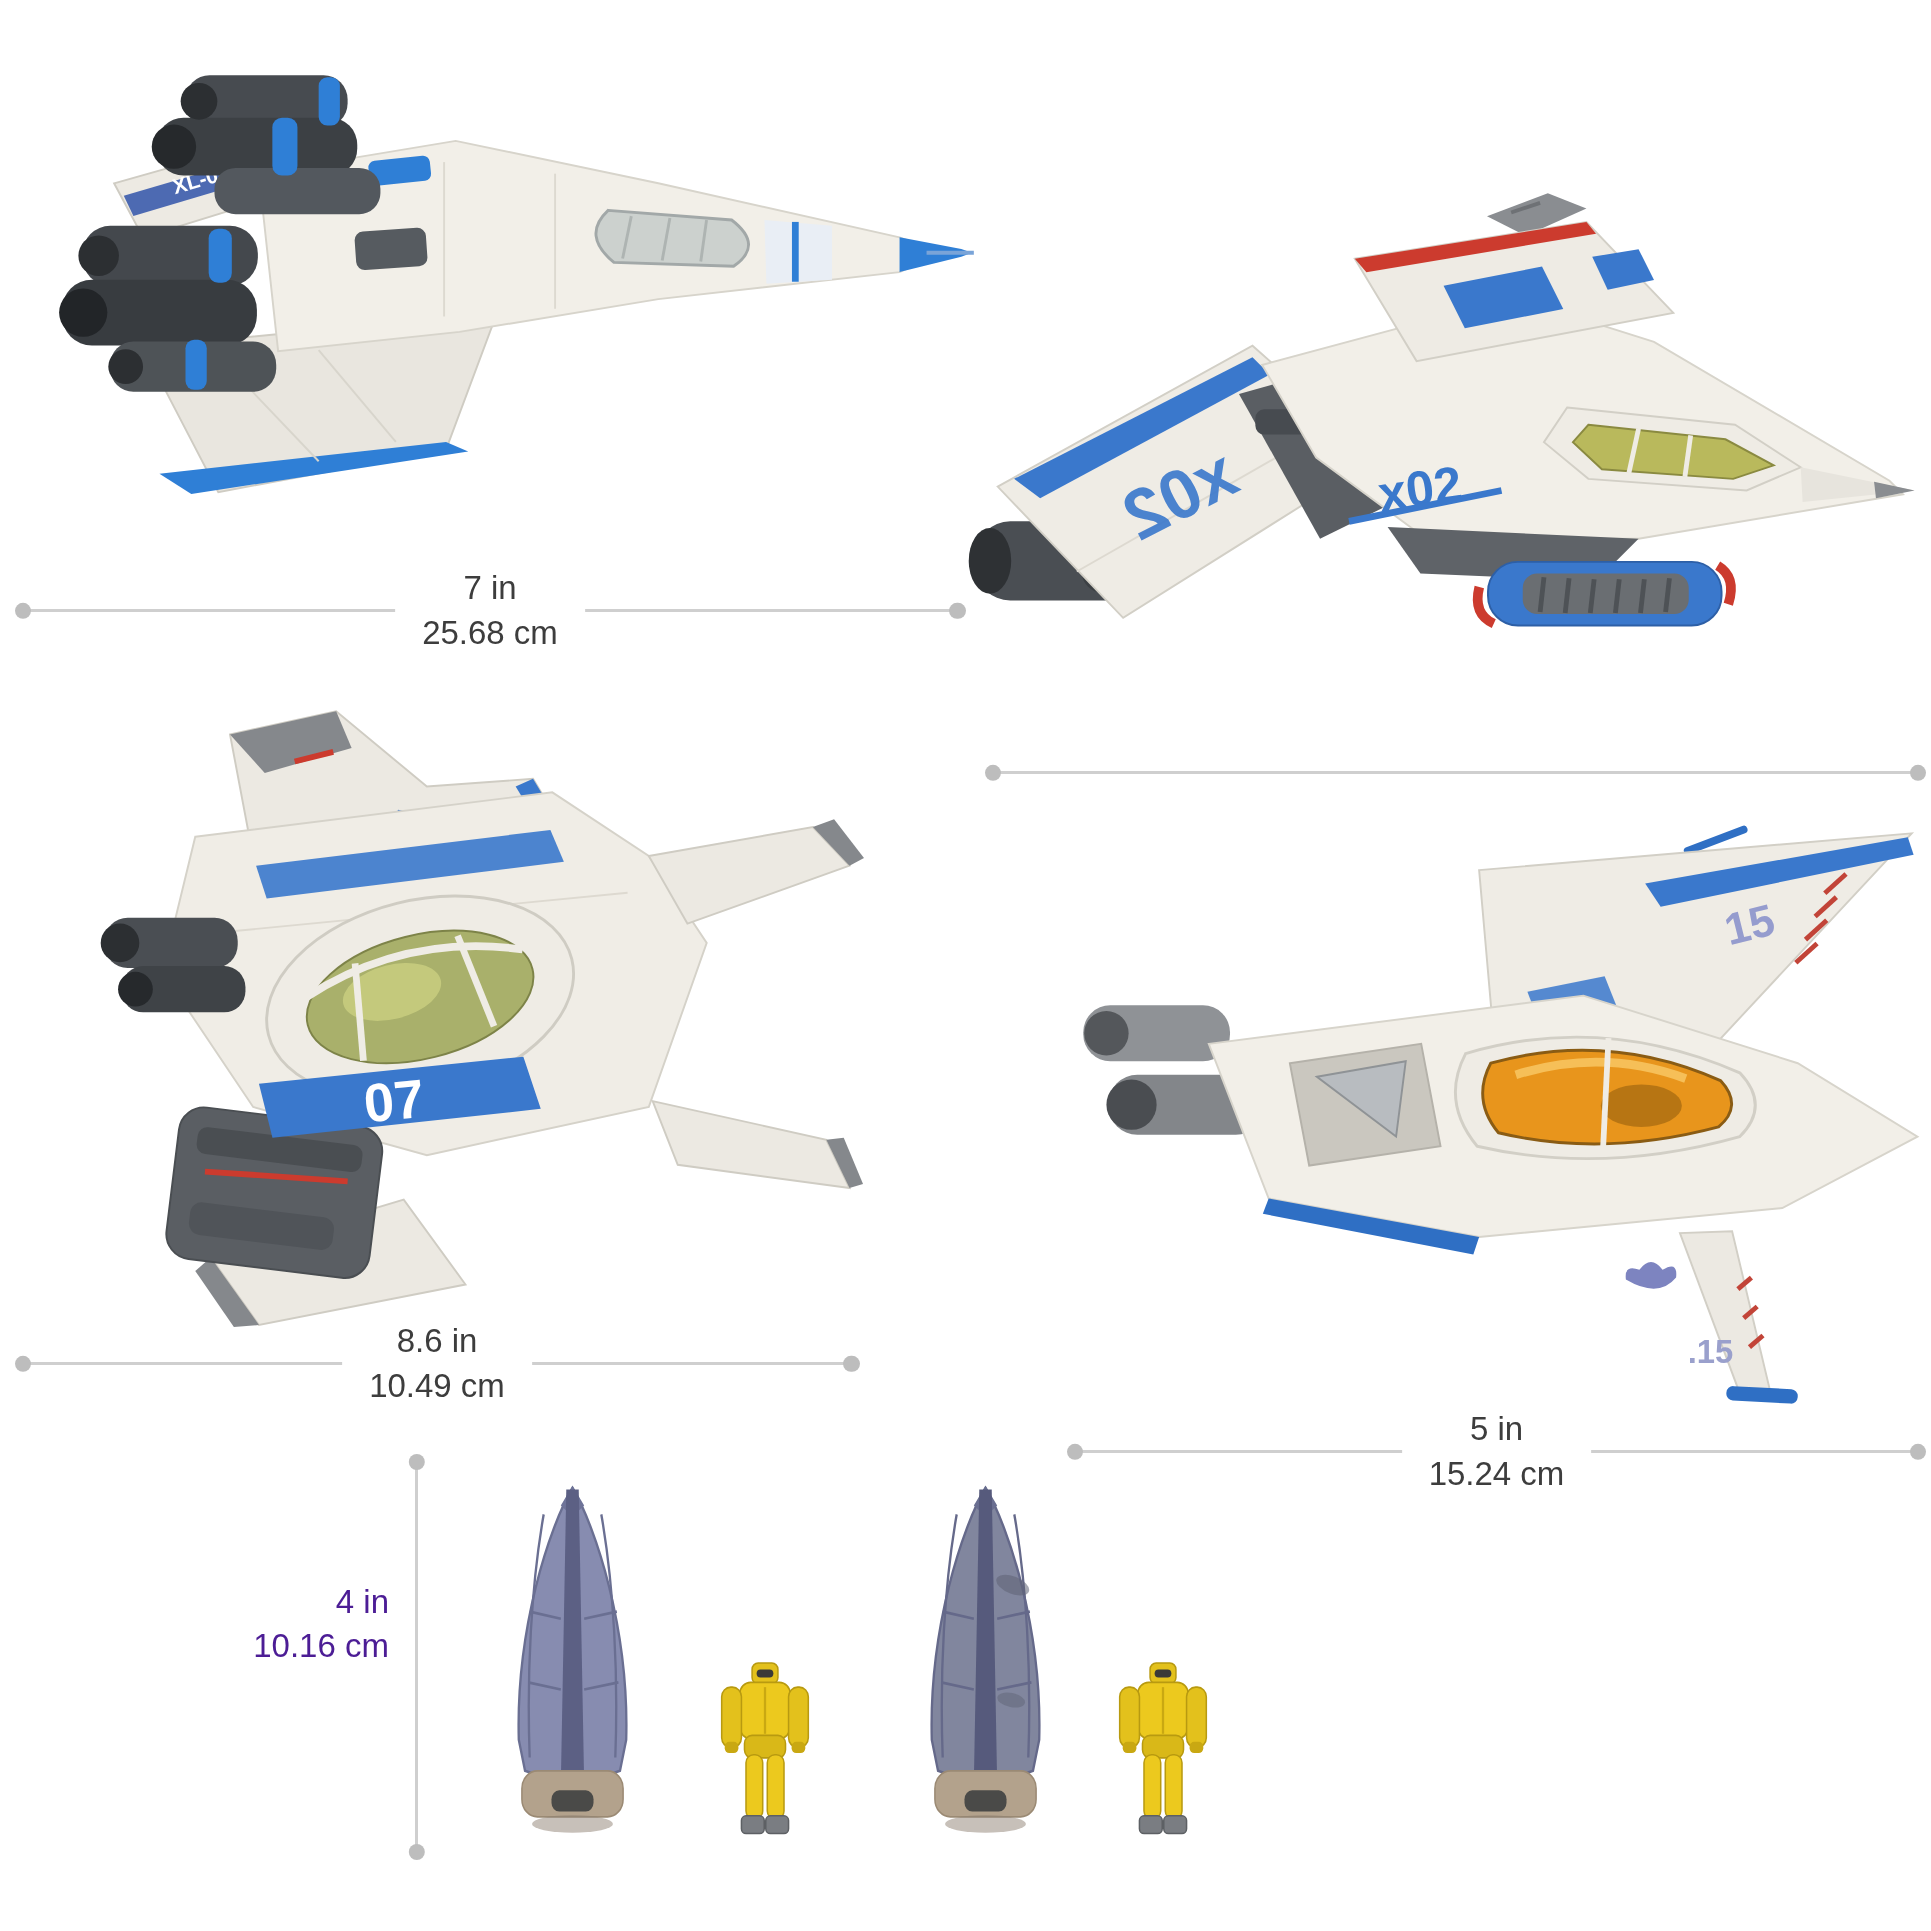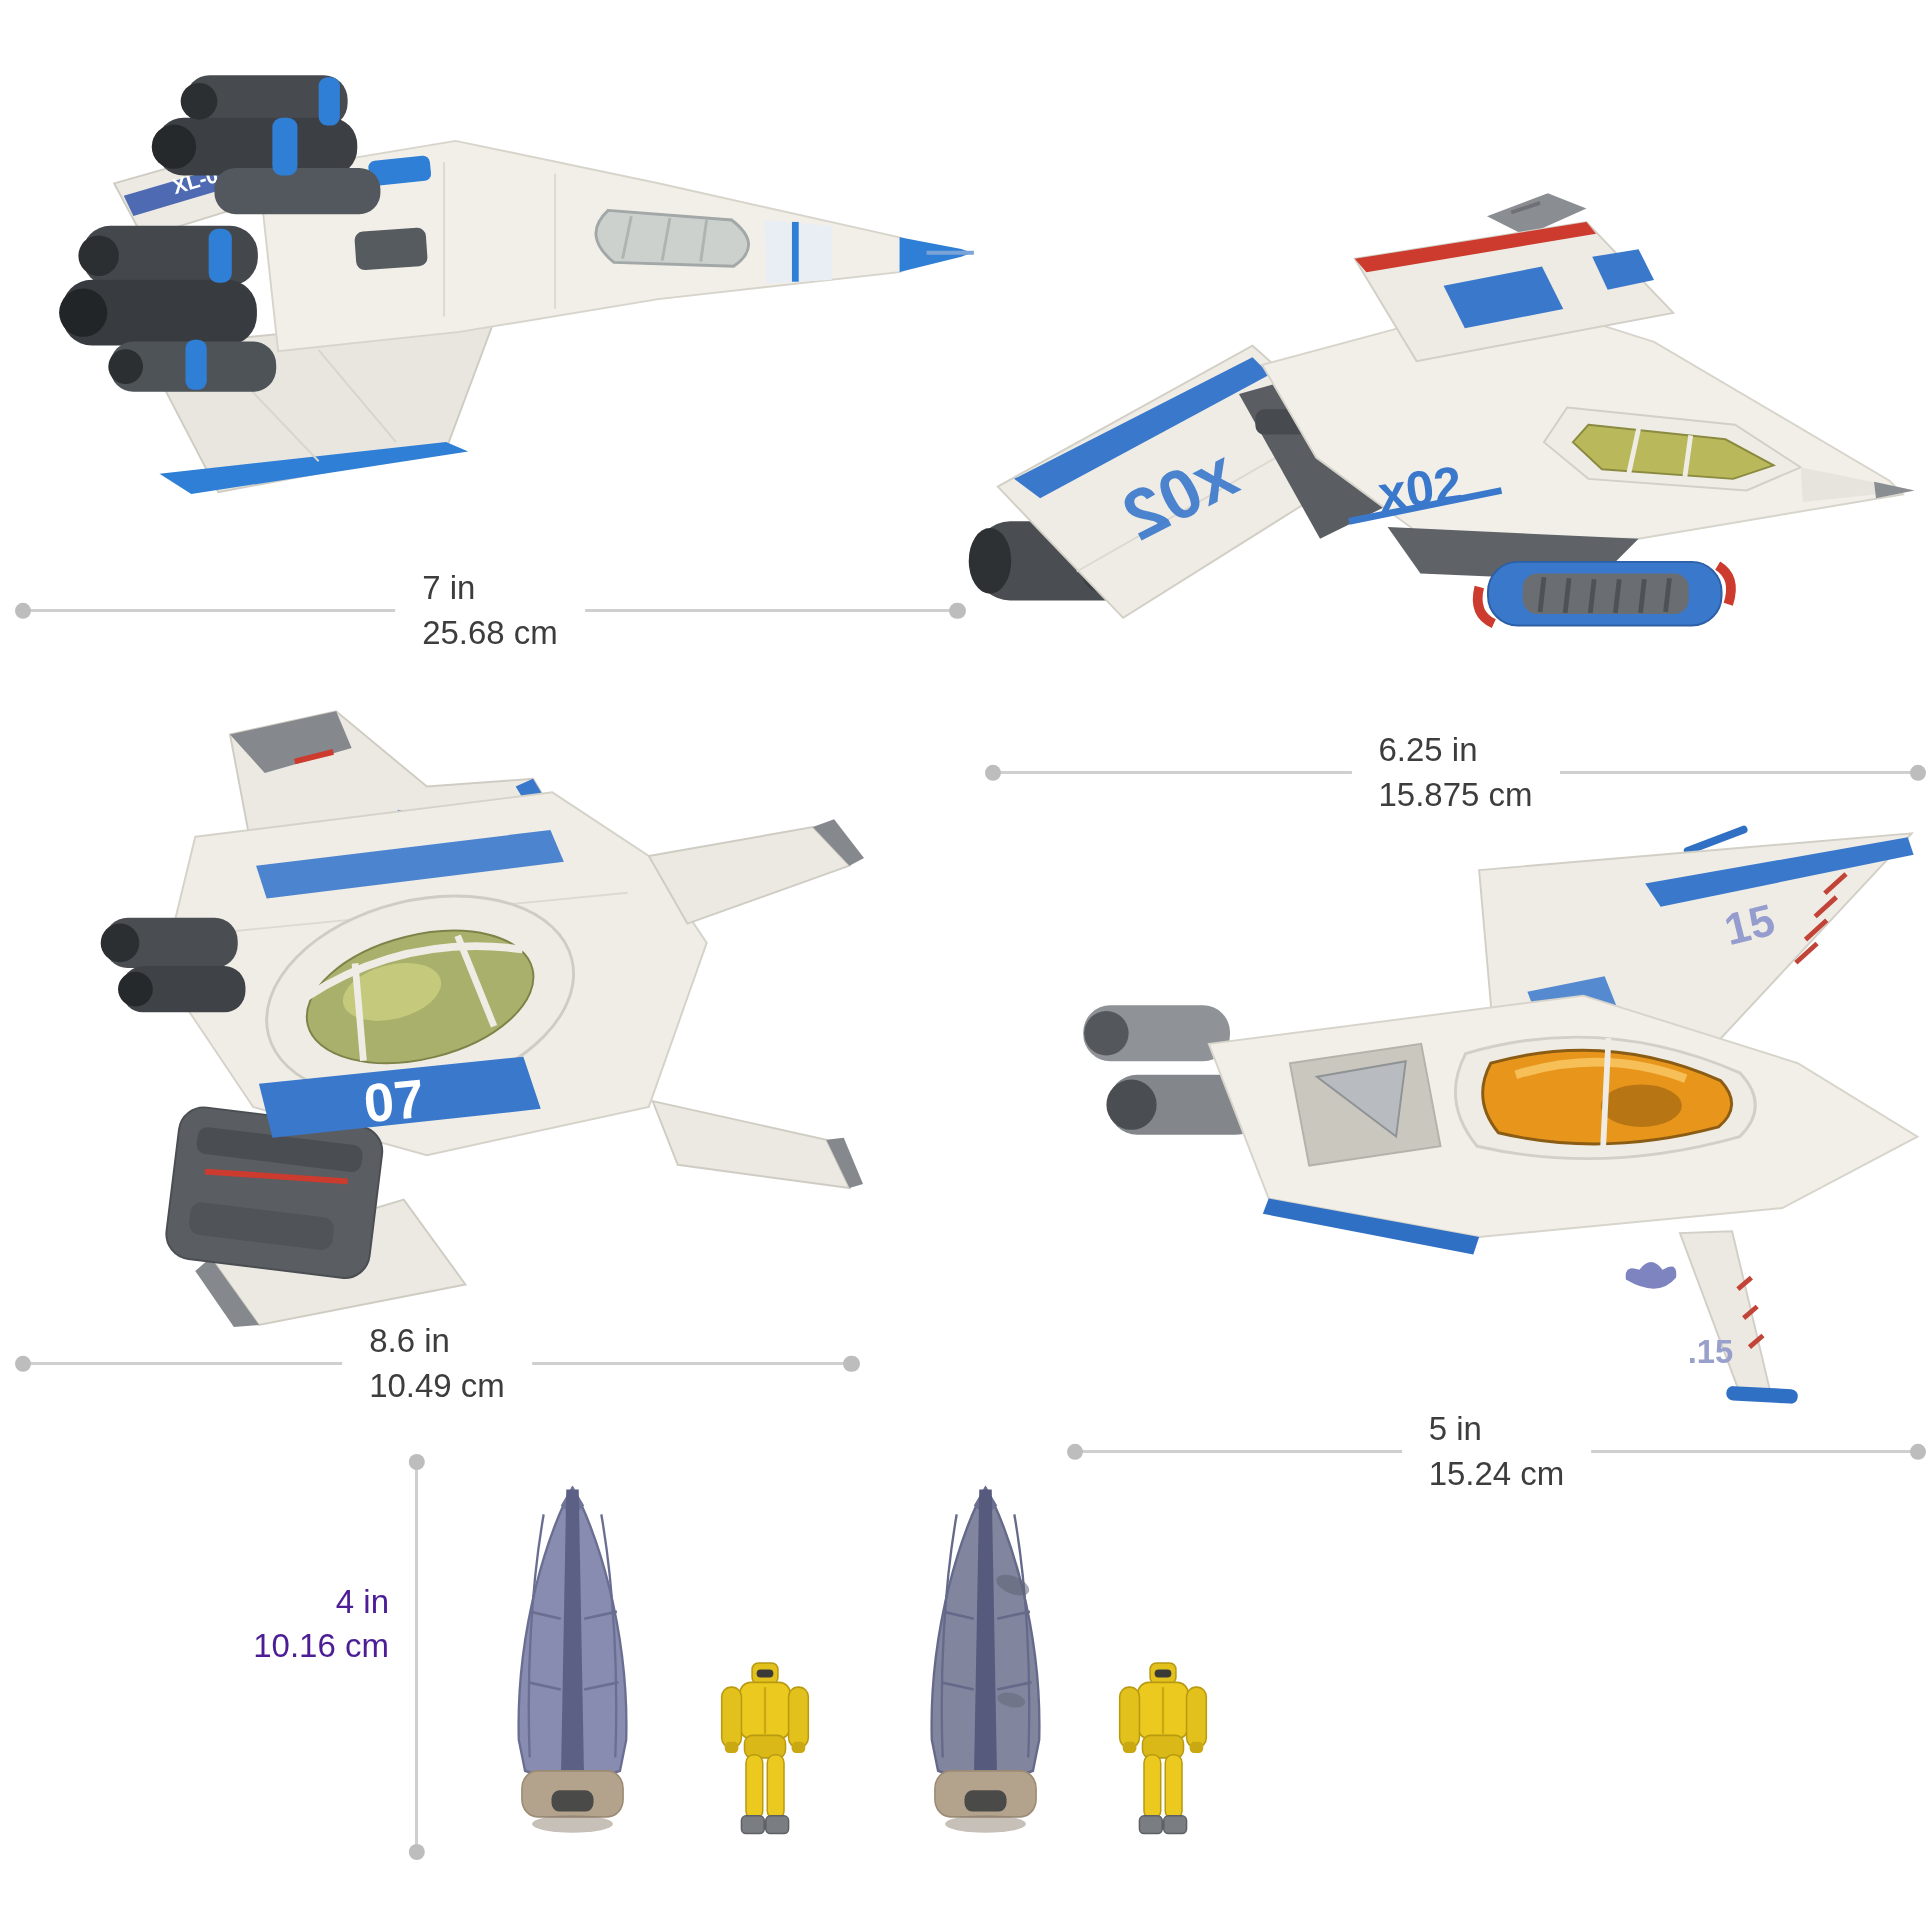--- a/index.html
+++ b/index.html
@@ -12,21 +12,21 @@
   
   .measure { position:absolute; }
   .m-line-h { position:absolute; left:7.7px; right:7.7px; top:50%; height:2.9px; margin-top:-1.9px; background:#cfcfcf; }
   .m-line-v { position:absolute; top:7.7px; bottom:7.7px; left:50%; width:2.9px; margin-left:-1.9px; background:#cfcfcf; }
   .m-dot { position:absolute; width:16.4px; height:16.4px; border-radius:50%; background:#bdbdbd; }
   .d-left  { left:0; top:50%; transform:translateY(-50%); }
   .d-right { right:0; top:50%; transform:translateY(-50%); }
   .d-top    { top:0; left:50%; transform:translateX(-50%); }
   .d-bottom { bottom:0; left:50%; transform:translateX(-50%); }
   .m-label { position:absolute; left:50%; top:50%; transform:translate(-50%,-50%);
-             background:#ffffff; padding:3.9px 27px; 
+             background:#ffffff; padding:3.9px 27px; text-align:center;
              font-size:33px; color:#3d3d3d; line-height:1.35; white-space:nowrap; }
   .m-label-side { position:absolute; right:44px; top:42%; transform:translateY(-50%);
              text-align:right; font-size:33px; color:#4c1d95; line-height:1.35; white-space:nowrap; }
 
   .disclaimer { position:absolute; left:0; right:0; top:1875px; text-align:center;
              font-size:37px; font-weight:600; color:#1e1e1e; letter-spacing:0.5px; }
 </style>
 </head>
 <body>
 
@@ -154,24 +154,20 @@
       </g>
       <path d="M552,474 q-22,-10 -15,-38" stroke="#cc3b2e" stroke-width="10" fill="none"></path>
       <path d="M784,414 q20,12 11,40" stroke="#cc3b2e" stroke-width="10" fill="none"></path>
     </g>
   </svg>
 
   <div class="measure" style="left:985px; top:753px; width:941px; height:39px">
     <div class="m-line-h"></div>
     <div class="m-dot d-left"></div>
     <div class="m-dot d-right"></div>
-    <div class="m-label">
-      <div>6.25 in</div>
-      <div>15.875 cm</div>
-    </div>
   </div>
 
   <svg class="abs" style="left:9.7px;top:690px;width:854px;height:637px" viewBox="0 0 885 660">
     <g>
       <polygon points="228,46 338,22 432,100 542,92 578,152 352,182 248,152" fill="#ece9e2" stroke="#cfccc3" stroke-width="2"></polygon>
       <polygon points="228,46 338,22 354,60 264,86" fill="#85888c"></polygon>
       <polygon points="542,92 578,152 558,156 524,100" fill="#3a78cc"></polygon>
       <line x1="295" y1="74" x2="335" y2="64" stroke="#cc3b2e" stroke-width="6"></line>
       <text text-anchor="middle" font-size="64" font-weight="bold" fill="#3a78cc" transform="translate(420,128) rotate(192)">07</text>
     </g>

